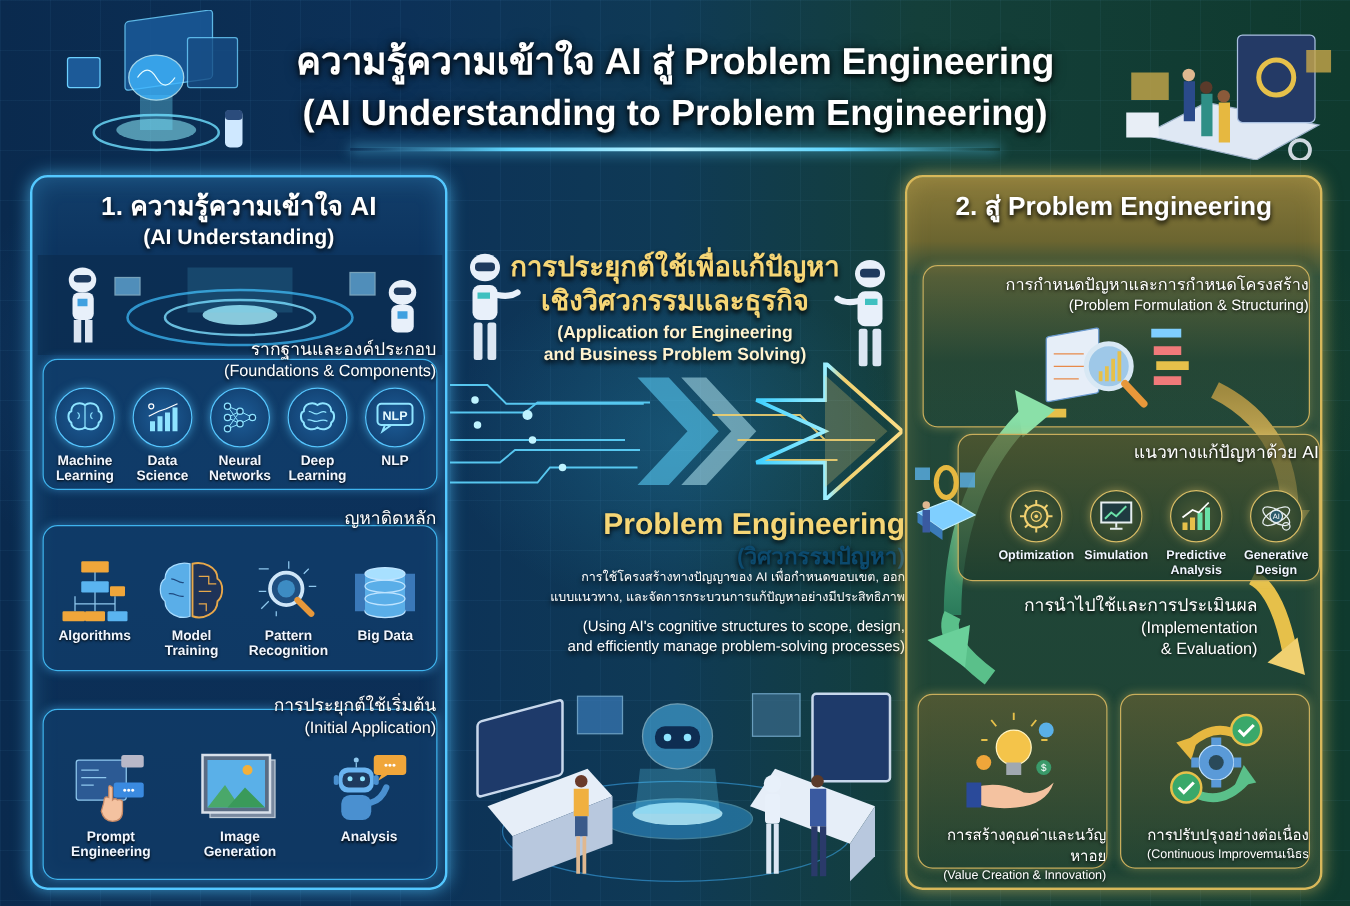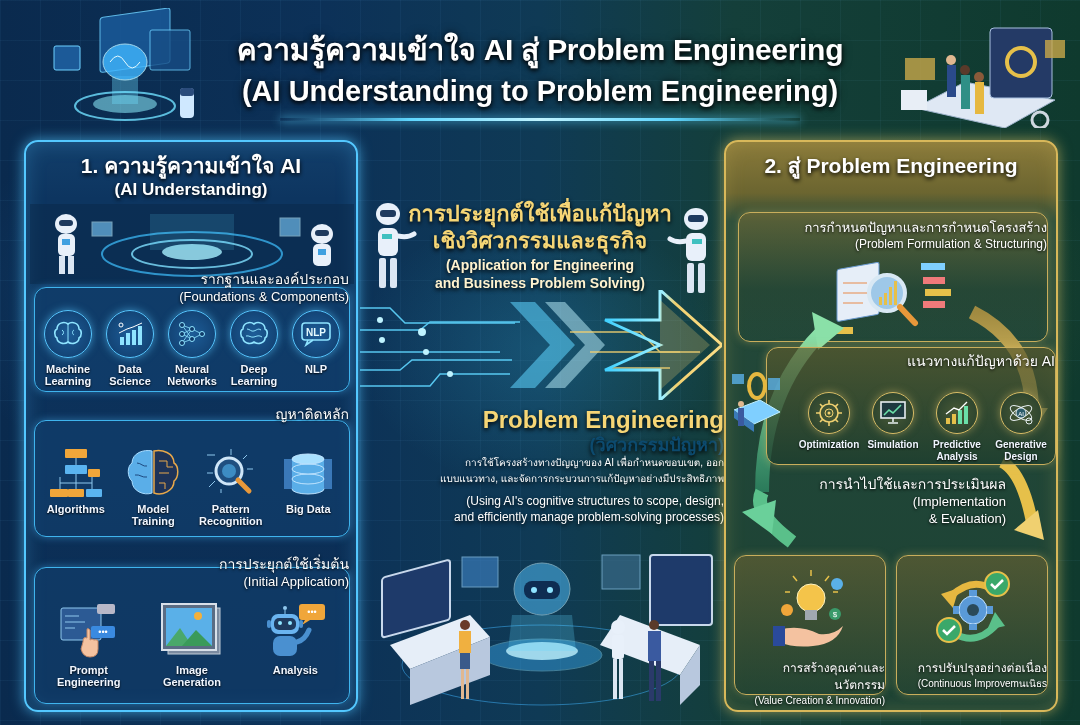--- a/index.html
+++ b/index.html
@@ -552,21 +552,21 @@
       <circle cx="38" cy="28" r="14" fill="#f4c44a" stroke="#fff3c0"></circle>
       <rect x="32" y="40" width="12" height="10" fill="#a0a8b0"></rect>
       <circle cx="14" cy="40" r="6" fill="#f0a63a"></circle>
         <circle cx="64" cy="14" r="6" fill="#5ab0e8"></circle>
         <circle cx="62" cy="44" r="6" fill="#3a9a6a"></circle>
       <text x="62" y="47" font-size="8" fill="#fff" text-anchor="middle" font-family="Liberation Sans, sans-serif">$</text>
       <path d="M6 60 q20-6 40 4 q14 2 24-8 q-6 18-30 20 q-20 2-34-4z" fill="#f4c2a0"></path>
       <rect x="0" y="56" width="12" height="20" fill="#2a4a9a"></rect>
     </svg>
     <div class="subhead" style="top:104px">
-      <div class="b" style="font-size:12px">การสร้างคุณค่าและนวัตกรรม</div>
+      <div class="b" style="font-size:12px">การสร้างคุณค่าและนวัญหาอย</div>
       <div class="b" style="font-size:10px;line-height:13px">(Value Creation &amp; Innovation)</div>
     </div>
   </div>
 
   <div class="sub-r" style="left:170px;top:413px;width:152px;height:140px">
     <svg style="position:absolute;left:34px;top:12px;width:84px;height:84px" viewBox="0 0 84 84">
       <path d="M62 22 Q 42 8 20 28" stroke="#e6b840" stroke-width="7" fill="none"></path>
         <polygon points="10,26 28,20 22,40" fill="#e6b840"></polygon>
       <path d="M24 66 Q 46 78 66 56" stroke="#5ac08a" stroke-width="7" fill="none"></path>
         <polygon points="74,58 56,62 64,44" fill="#5ac08a"></polygon>

